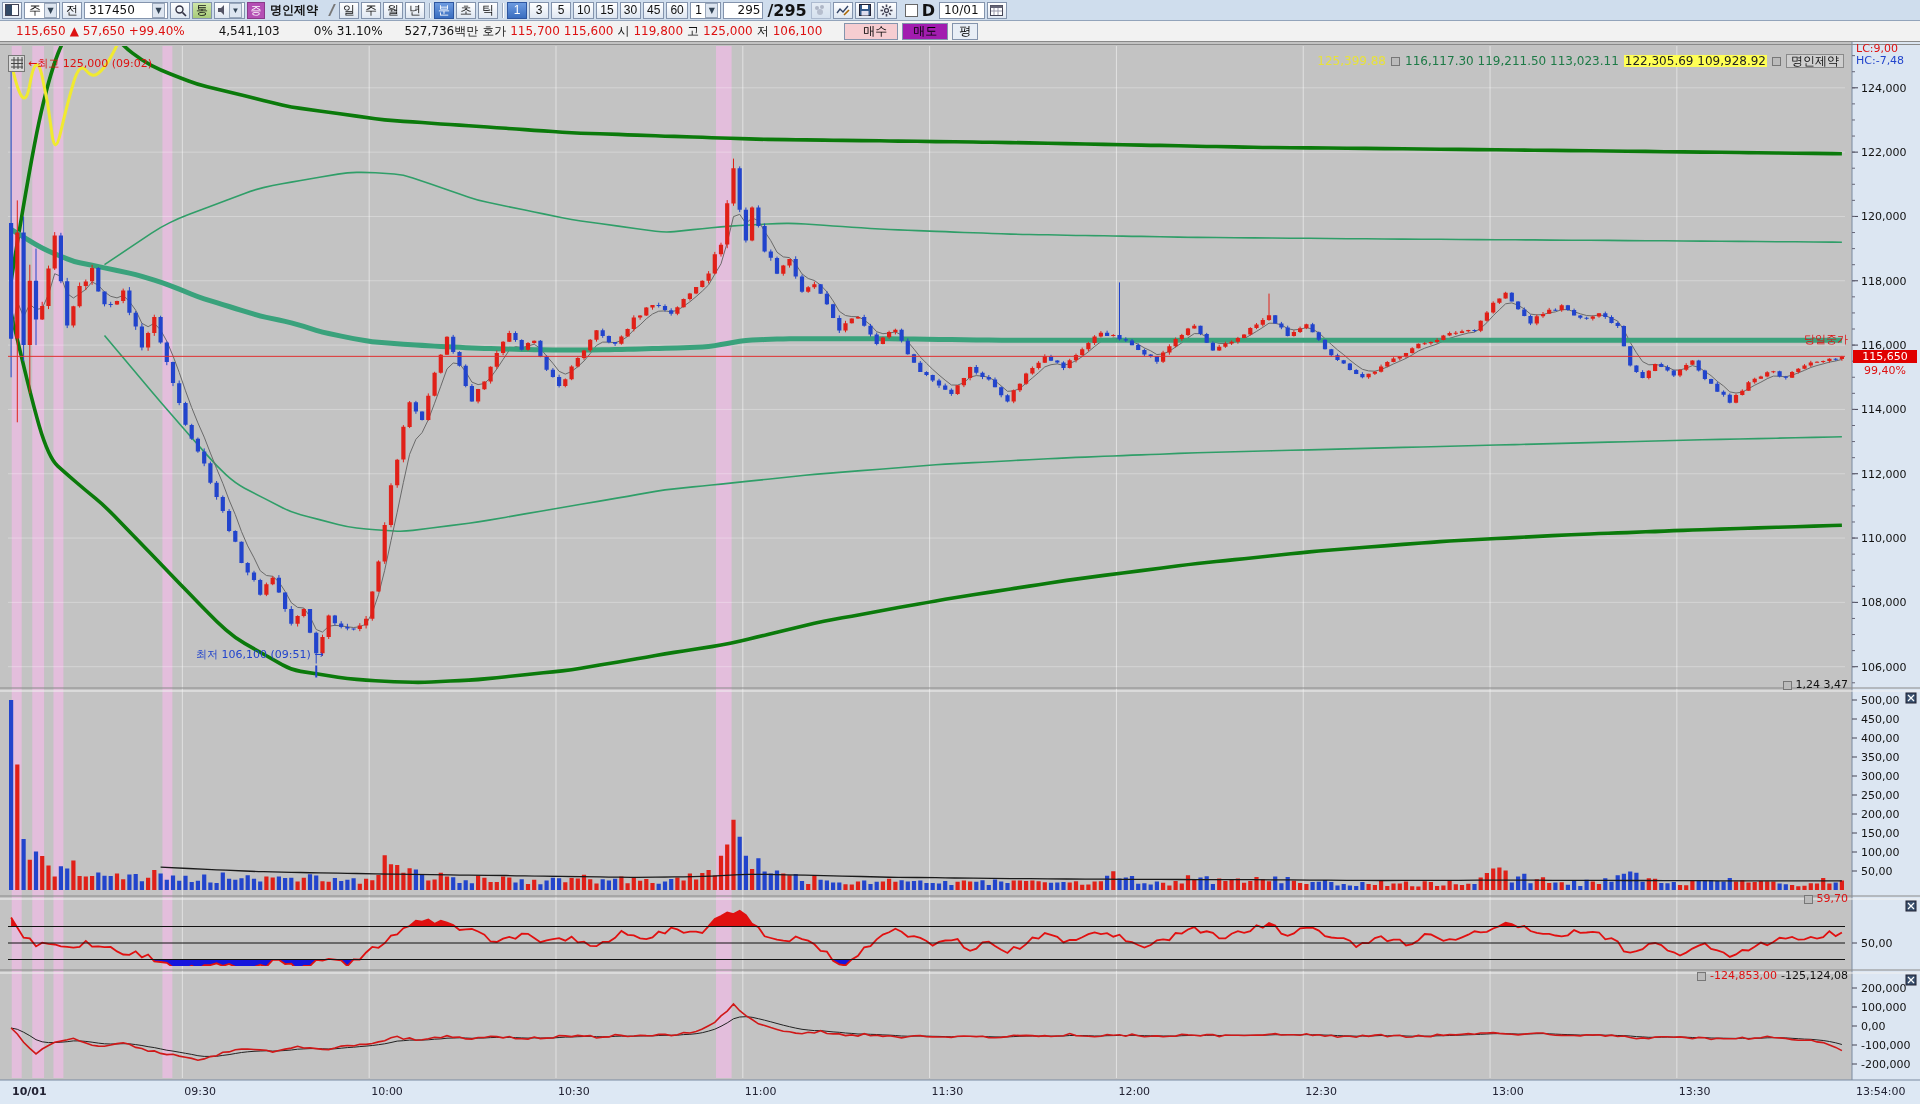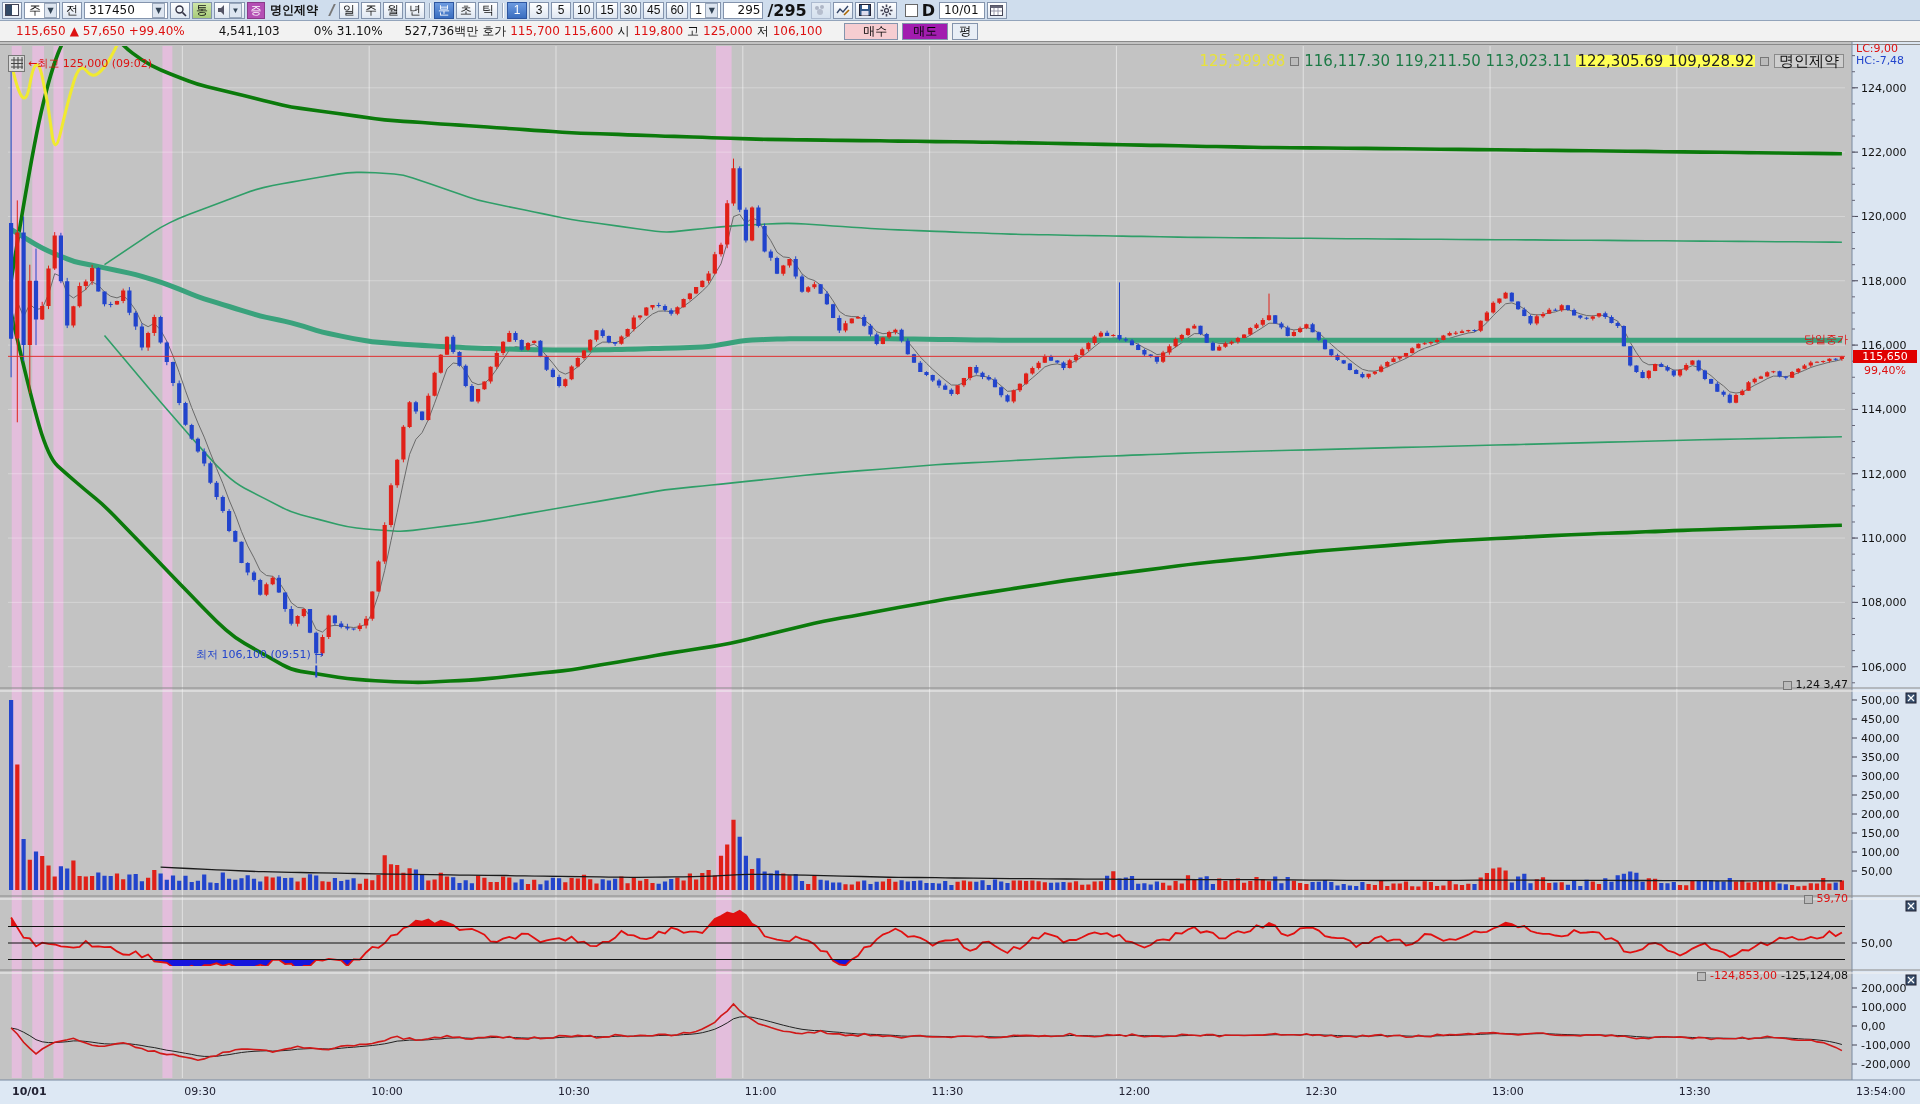--- a/index.html
+++ b/index.html
@@ -30,21 +30,21 @@
   .inforow{position:absolute;top:21px;left:0;width:1920px;height:21px;background:#f2f2f2;
            border-bottom:1px solid #8a8a8a;display:flex;align-items:center;font-size:12px;
            padding:0 4px;box-sizing:border-box;gap:4px;}
   .r{color:#dd1111;} .b{color:#2244cc;} .k{color:#111;}
   .gap{width:26px;} .gap2{width:14px;}
   .obtn{height:17px;padding:0 10px;border:1px solid #8494ad;display:inline-flex;align-items:center;
         font-size:12px;box-sizing:border-box;}
   .obuy{background:#f6cdd1;padding-left:18px;} .osell{background:#a21caf;} .oflat{background:#e8eef6;padding:0 6px;}
   
   .ov{position:absolute;font-size:11px;white-space:nowrap;line-height:12px;}
-  .legend{display:flex;align-items:center;gap:5px;font-size:15px;}
+  .legend{display:flex;align-items:center;gap:5px;font-size:12px;}
   .lsq{width:7px;height:7px;border:1px solid #777;background:#bbb;display:inline-block;}
   .lname{background:#cfcfcf;border:1px solid #8a8a8a;padding:0 4px;color:#111;}
   .hl{background:#ffff55;color:#222;padding:0 1px;}
   .badge{position:absolute;left:1853px;width:64px;height:13px;background:#e00000;color:#fff;
          font-size:11px;display:flex;align-items:center;justify-content:center;}
   .panlabel{display:flex;align-items:center;gap:4px;font-size:11px;}
 </style>
 </head>
 <body>
 

